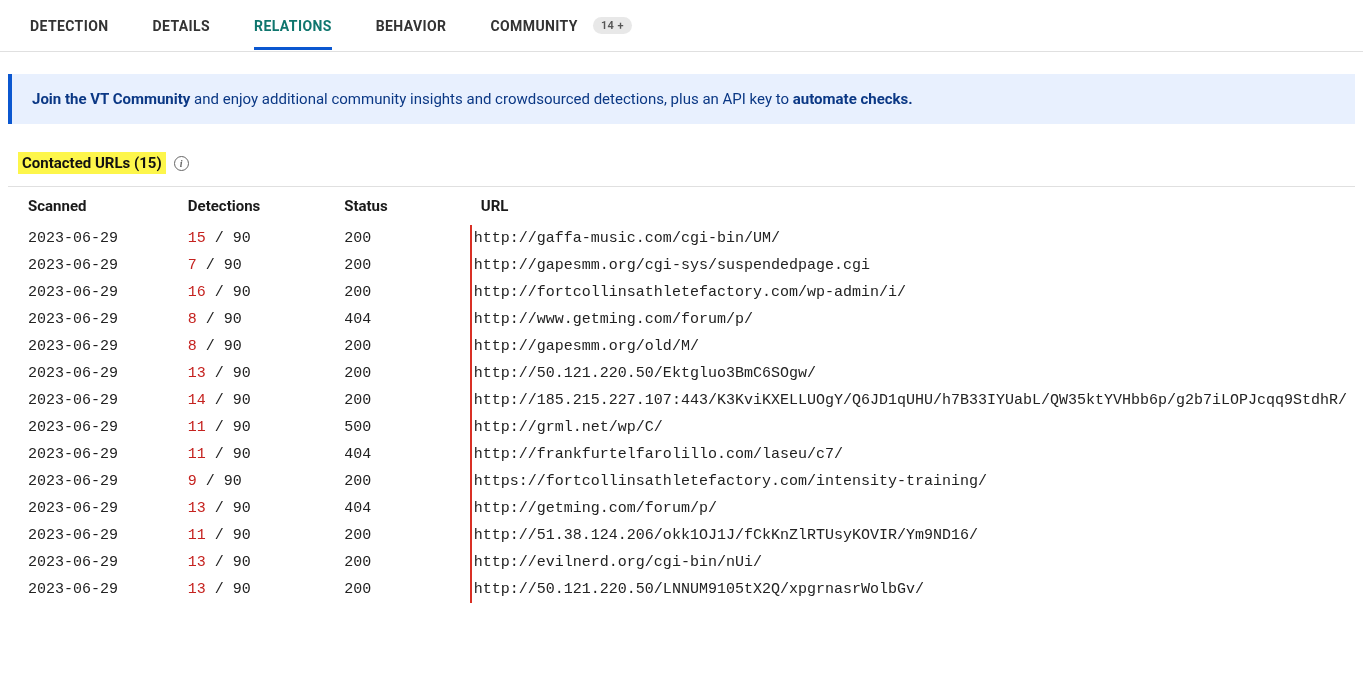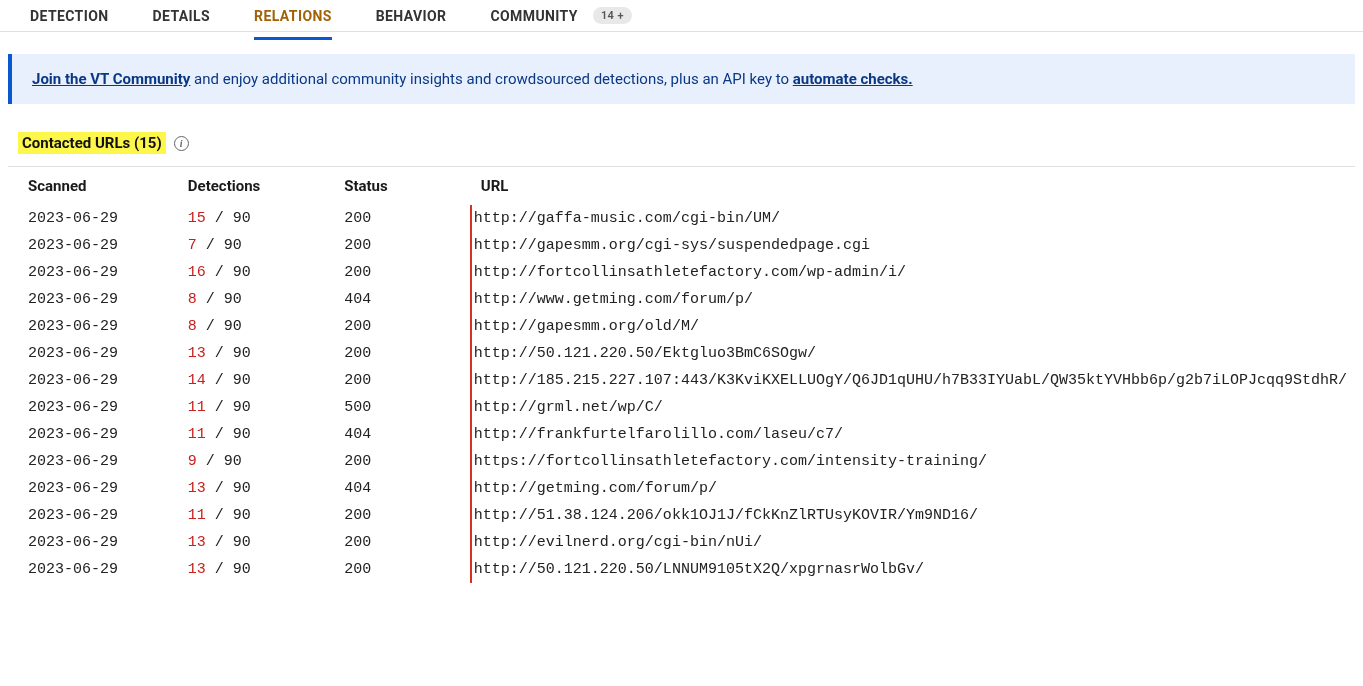--- a/index.html
+++ b/index.html
@@ -9,36 +9,36 @@
     color: #1a1a1a;
     background: #fff;
     width: 1363px;
   }
   .tabs {
     display: flex;
     align-items: center;
     gap: 44px;
     padding: 0 30px;
     border-bottom: 1px solid #e0e0e0;
-    height: 32px;
+    height: 52px;
   }
   .tab {
     font-weight: 700;
     font-size: 14px;
     letter-spacing: 0.4px;
     color: #333;
     cursor: pointer;
     height: 48px;
     display: flex;
     align-items: center;
     border-bottom: 3px solid transparent;
     padding-top: 3px;
   }
   .tab.active {
-    color: #a16207;
+    color: #0f766e;
     border-bottom-color: #0b57d0;
   }
   .tab .badge {
     background: #e8e8e8;
     color: #555;
     font-size: 11px;
     font-weight: 600;
     padding: 2px 8px;
     border-radius: 10px;
     margin-left: 15px;
@@ -49,21 +49,20 @@
   .banner {
     background: #e8f0fe;
     border-left: 4px solid #0b57d0;
     padding: 16px 20px;
     color: #0b3885;
     font-size: 15px;
   }
   .banner a {
     color: #0b3885;
     font-weight: 700;
-    text-decoration: underline;
     cursor: pointer;
   }
   .section-header {
     margin: 28px 0 0 18px;
     display: flex;
     align-items: center;
     gap: 8px;
   }
   .highlight {
     background: #fdf64b;

